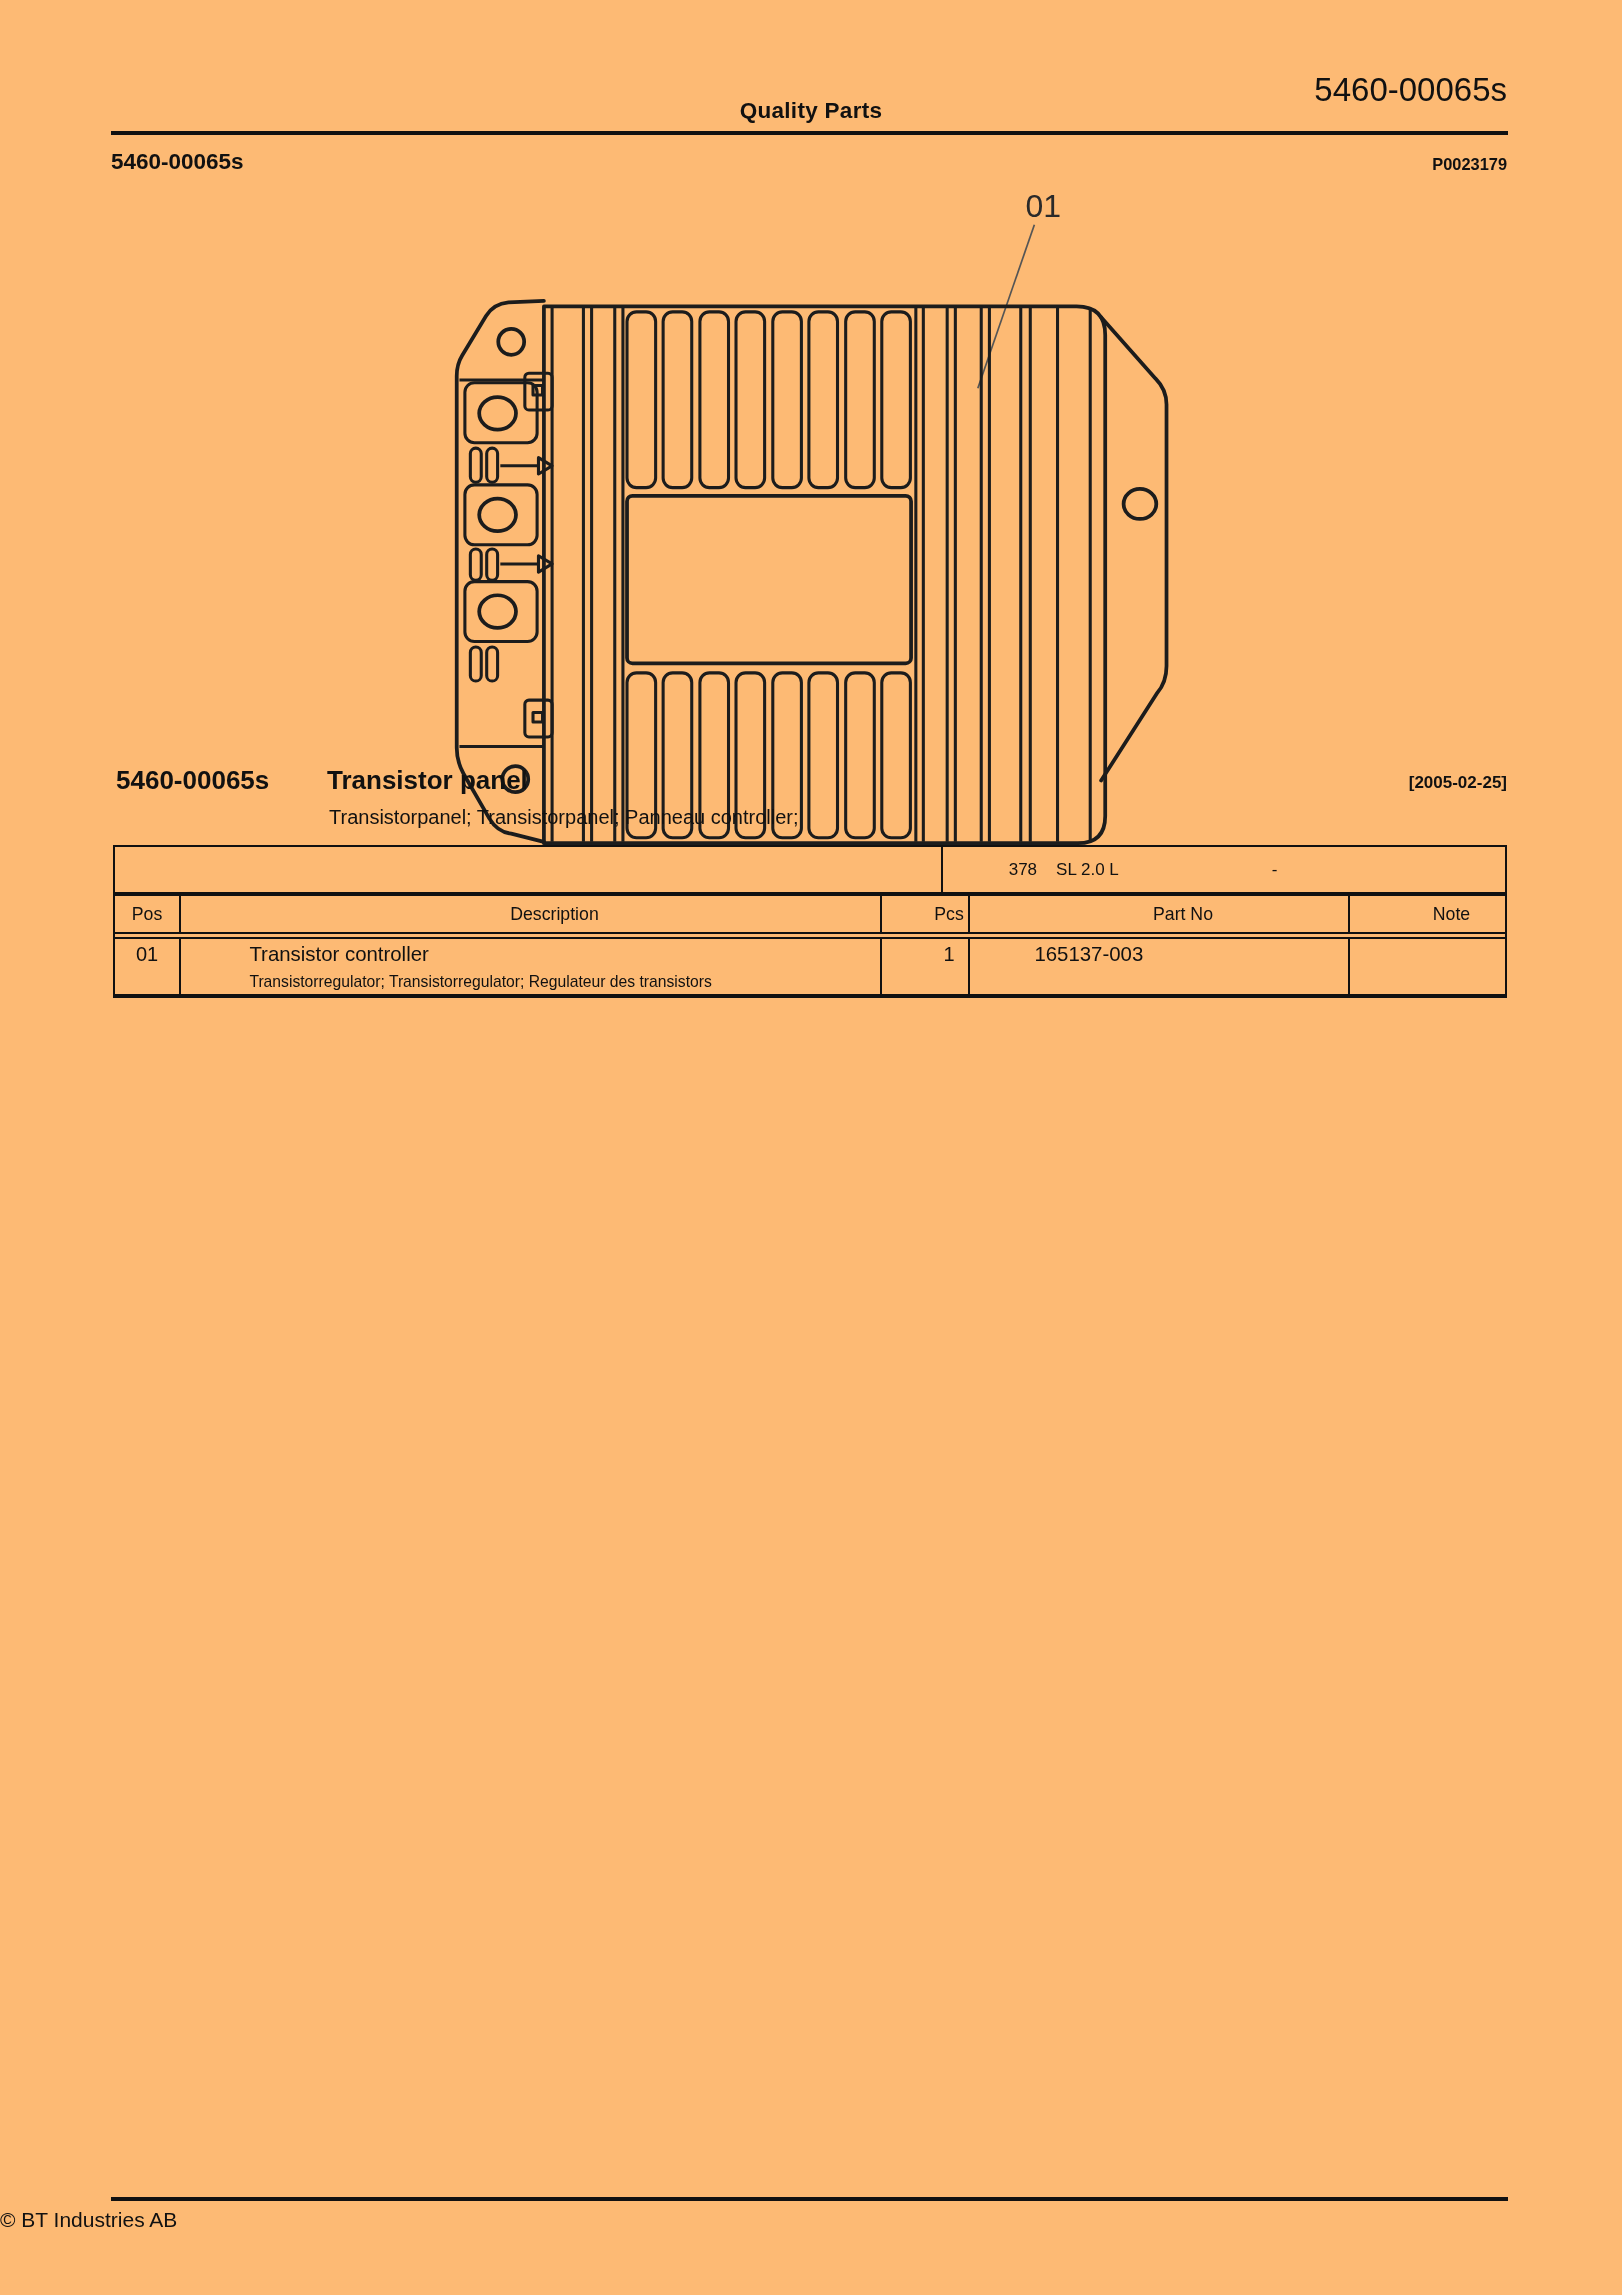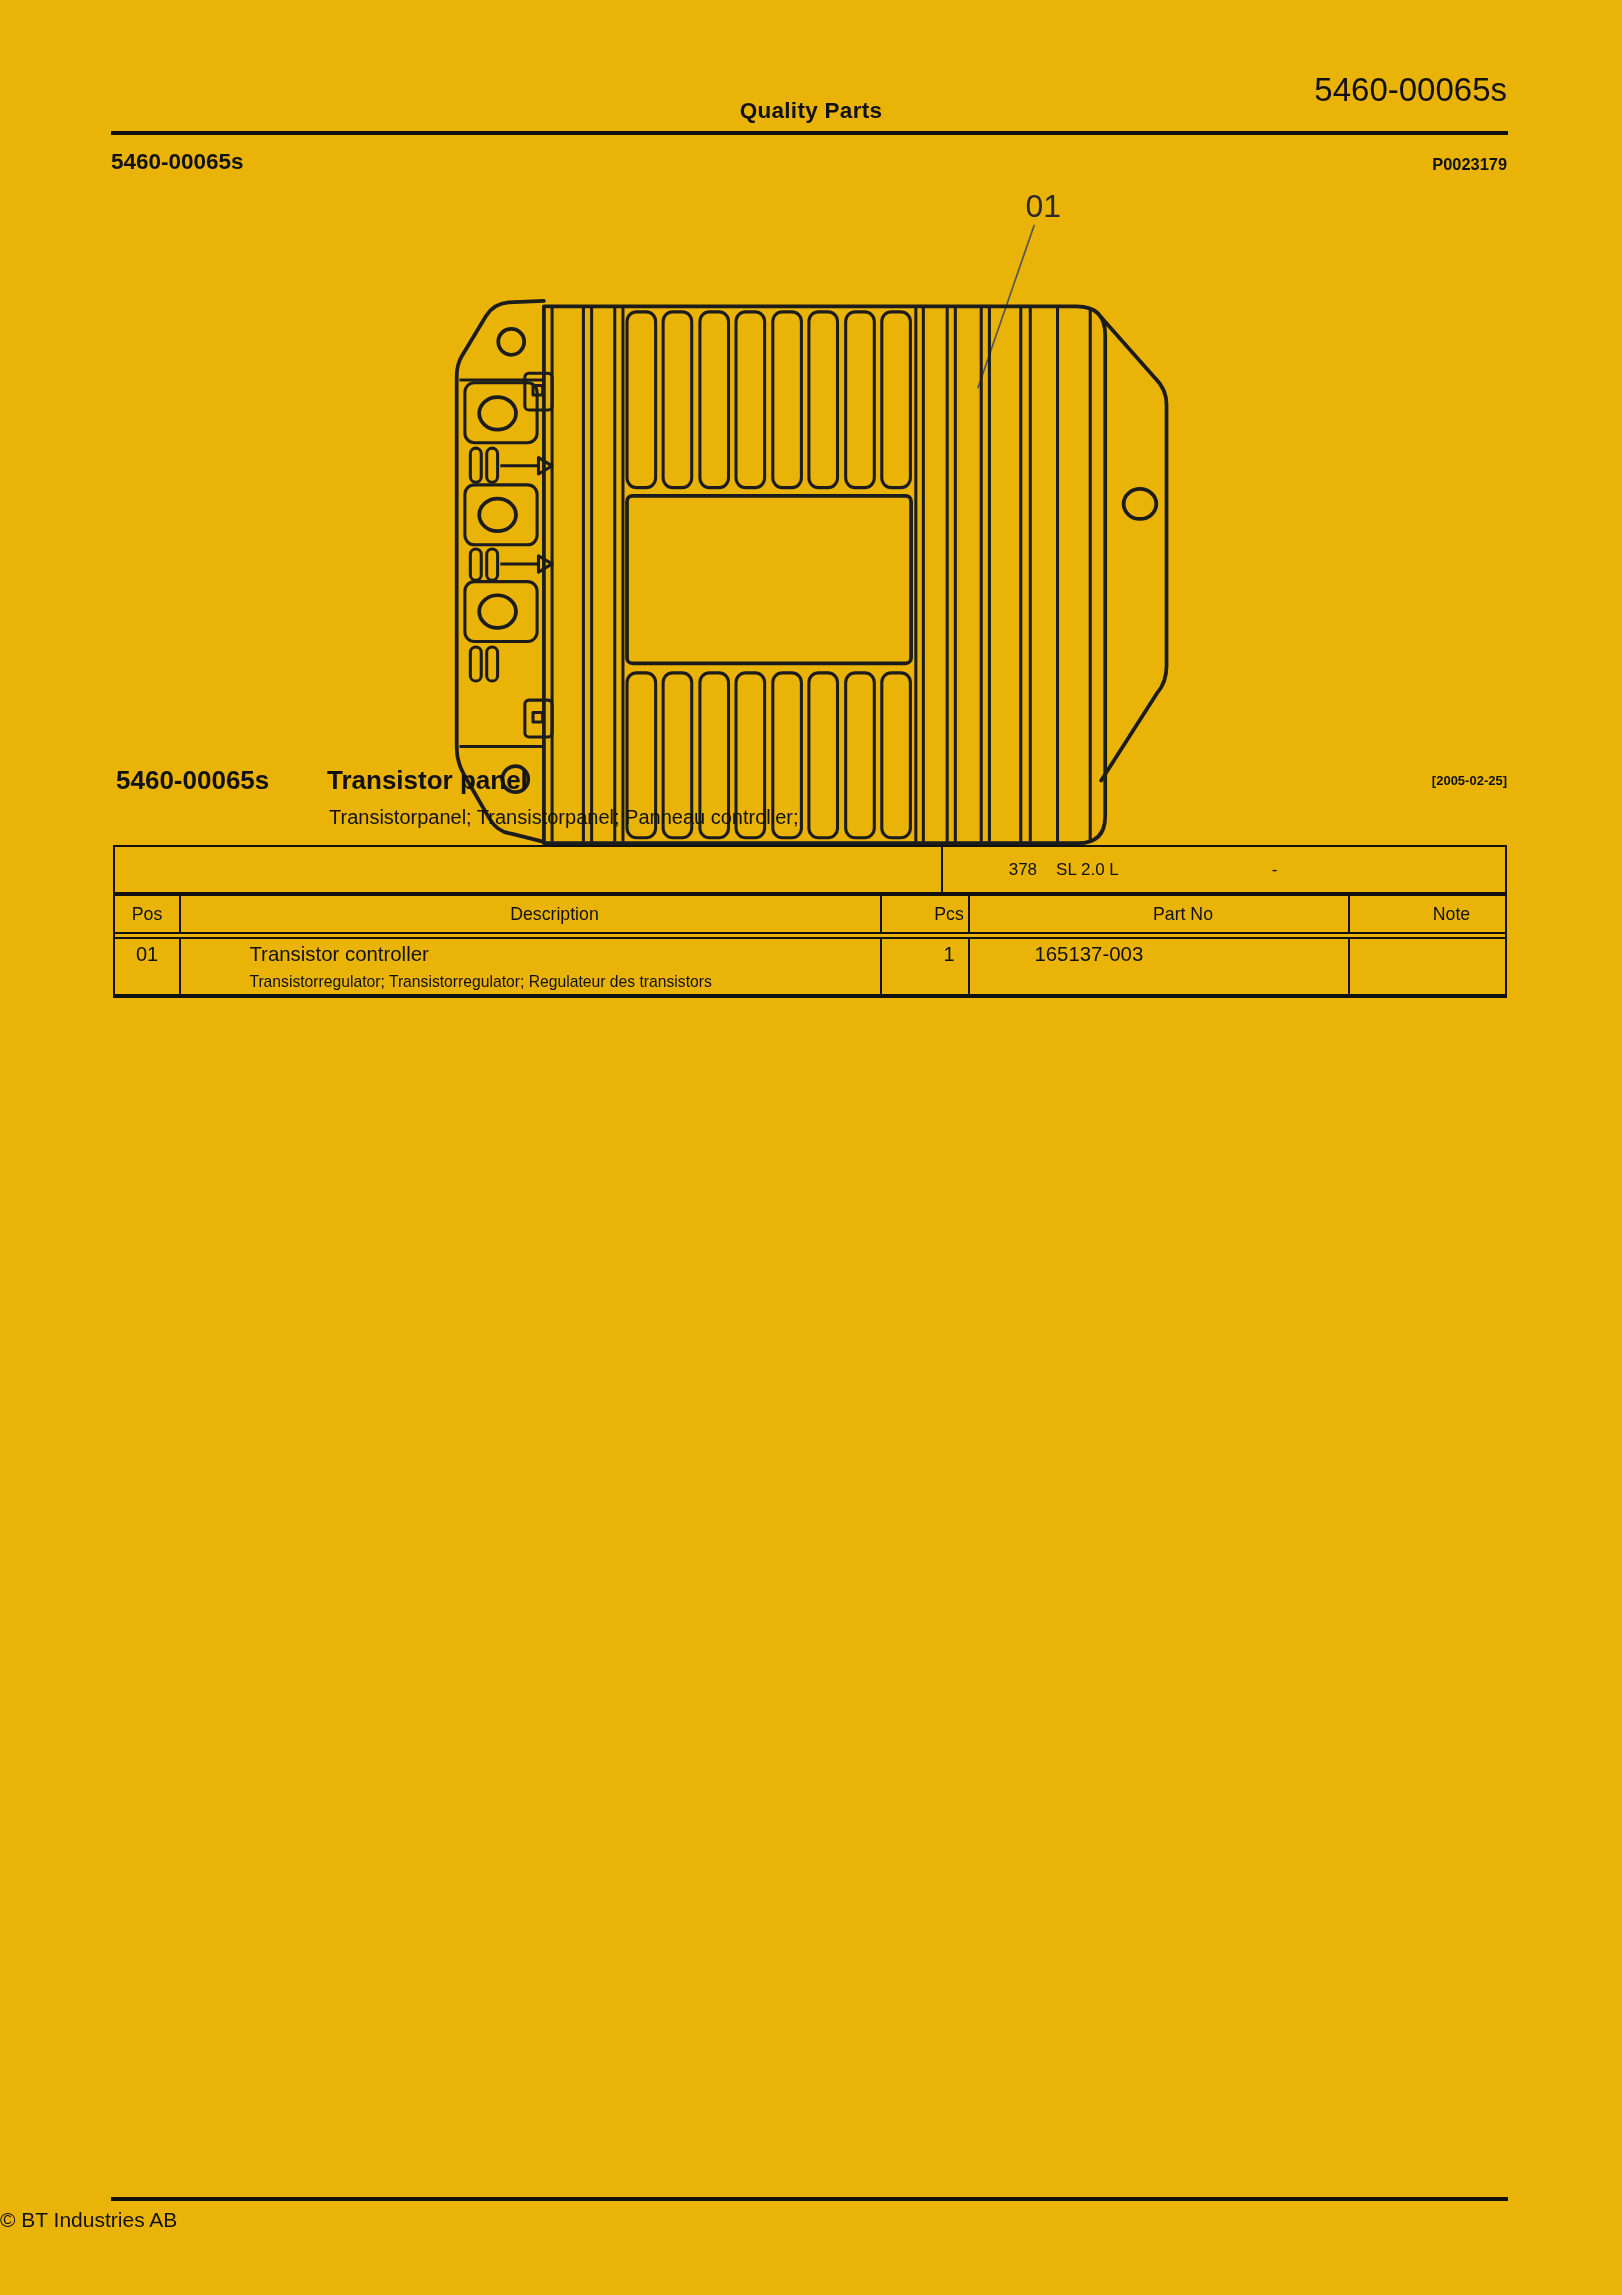--- a/index.html
+++ b/index.html
@@ -1,19 +1,19 @@
 <!DOCTYPE html>
 <html style="font-size:11px"><head>
 <meta charset="utf-8">
 <style>
   html,body{margin:0;padding:0;background:#777;}
   .page{
     position:relative;
     width:1622px;height:2295px;
-    background:#eab308;
+    background:#fdba74;
     font-family:"Liberation Sans", sans-serif;
     color:#111;
     overflow:hidden;
   }
   .abs{position:absolute;}
 
   
   .hdr-center{left:0;right:0;top:98px;text-align:center;font-size:22.5px;font-weight:bold;letter-spacing:0.3px;}
   .hdr-right-big{right:115px;top:71px;font-size:33px;font-weight:400;}
   .rule{left:111px;width:1397px;height:4.1px;background:#111;}
@@ -25,21 +25,21 @@
   .figure{left:443px;top:177px;width:804px;height:688px;}
   .figure svg{display:block;width:100%;height:100%;}
   .draw{stroke:#1c1c1c;fill:none;stroke-width:5.5;stroke-linejoin:round;stroke-linecap:round;}
   .draw-thin{stroke:#1c1c1c;fill:none;stroke-width:4.5;stroke-linejoin:round;}
   .leader{stroke:#555;stroke-width:2.5;fill:none;}
   .callout-text{font-family:"Liberation Sans",sans-serif;font-size:47px;fill:#2a2a2a;}
 
   
   .sec-num{left:116px;top:765px;font-size:26px;font-weight:bold;}
   .sec-title{left:327px;top:765px;font-size:26px;font-weight:bold;}
-  .sec-date{right:115px;top:773px;font-size:13px;font-weight:bold;}
+  .sec-date{right:115px;top:773px;font-size:17px;font-weight:bold;}
   .sec-sub{left:329px;top:806px;font-size:20px;}
 
   
   .ptable{
     left:113px;top:845px;width:1394px;
     border:2.7px solid #111;border-bottom:4.8px solid #111;
     box-sizing:border-box;
   }
   .trow{display:flex;box-sizing:border-box;gap:48px;}
   .cell{box-sizing:border-box;}

